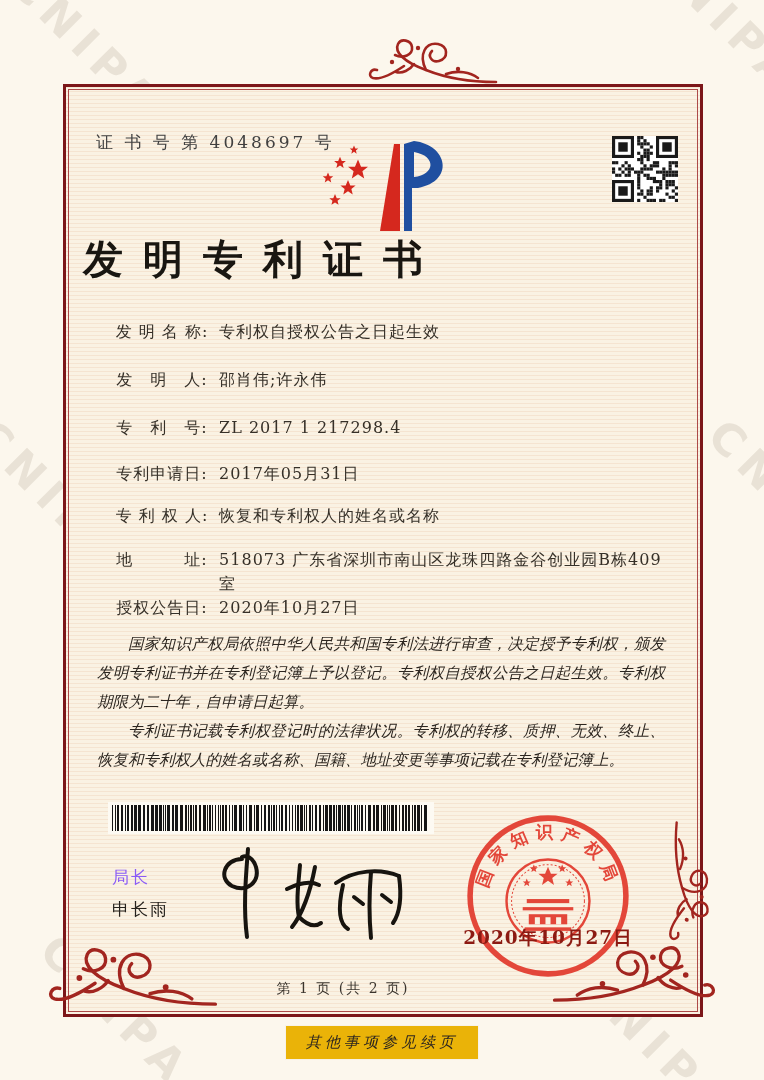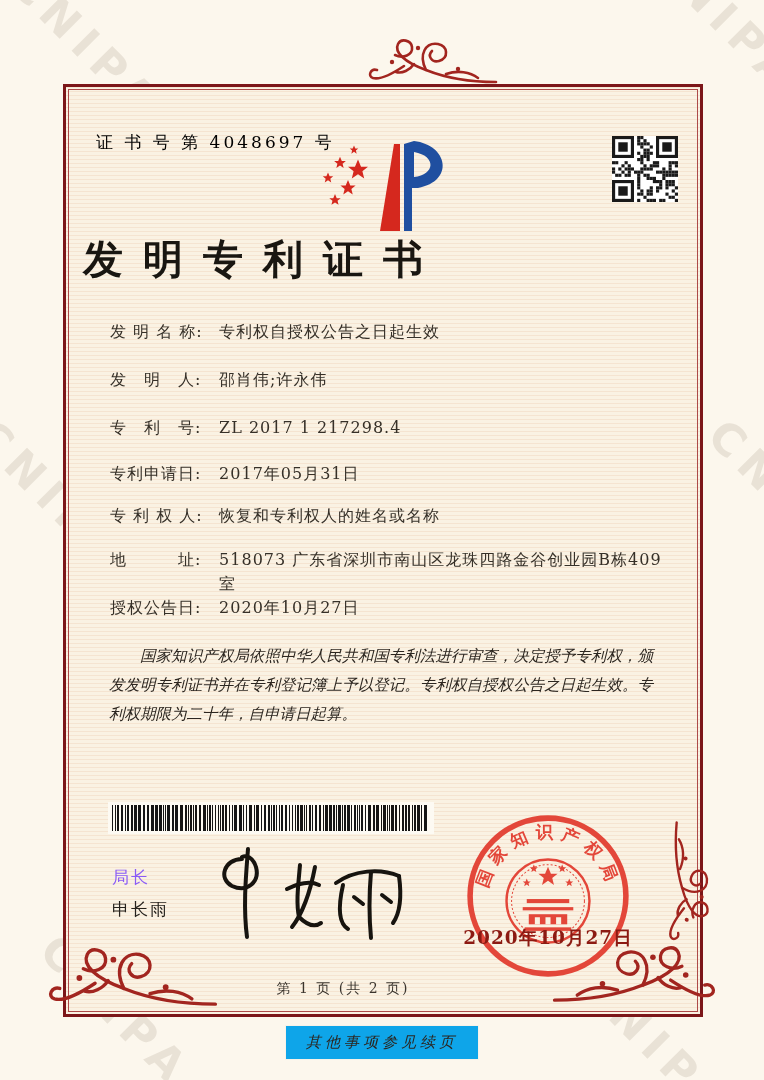--- a/index.html
+++ b/index.html
@@ -22,53 +22,53 @@
     position:absolute;left:63px;top:84px;width:640px;height:933px;
     box-sizing:border-box;border:3px solid #7c1619;
     background:
       repeating-linear-gradient(180deg, rgba(222,160,118,0.17) 0px, rgba(222,160,118,0.17) 1px, rgba(255,255,255,0) 1px, rgba(255,255,255,0) 4px),
       #faf2e3;
   }
   .frame::after{
     content:"";position:absolute;inset:2px;border:1px solid #ad4a49;pointer-events:none;
   }
   .cert-no{
-    position:absolute;left:96px;top:131px;font-size:17px;letter-spacing:3px;color:#000000;
+    position:absolute;left:96px;top:131px;font-size:17px;letter-spacing:3px;color:#404040;
   }
   .title{
     position:absolute;left:63px;top:232px;width:640px;text-align:left;
     font-size:40px;font-weight:bold;letter-spacing:20px;text-indent:20px;color:#191611;
   }
   .row{position:absolute;left:110px;font-size:16px;line-height:24px;color:#363028;}
-  .row .lbl{display:inline-block;width:104px;white-space:pre;letter-spacing:1px;vertical-align:top;}
+  .row .lbl{display:inline-block;width:104px;white-space:pre;letter-spacing:1px;vertical-align:top;text-align:center;}
   .row .val{display:inline-block;letter-spacing:1px;vertical-align:top;}
   .val-wrap{width:452px;}
   .grant2{position:absolute;left:430px;top:0;}
   .paras{
     position:absolute;left:97px;top:630px;width:568px;
     font-size:15.5px;line-height:29px;font-style:italic;color:#2c2620;
     text-align:justify;
   }
-  .paras p{margin:12px;text-indent:2em;}
+  .paras p{margin:0;text-indent:2em;}
   .barcode-wrap{position:absolute;left:108px;top:802px;padding:3px 4px;background:#fdfaf3;}
   .sig-title{position:absolute;left:112px;top:866px;font-size:17px;letter-spacing:2px;
     font-family:Liberation Sans, sans-serif;color:#8b5cf6;}
   .sig-name{position:absolute;left:112px;top:898px;font-size:17px;letter-spacing:2px;
     font-family:"DejaVu Sans","Liberation Sans",sans-serif;color:#26221d;}
   .seal-date{
     position:absolute;left:462px;top:925px;width:172px;text-align:center;
     font-size:18.5px;font-weight:bold;letter-spacing:1px;color:#8c1a12;
   }
   .page-info{
     position:absolute;left:63px;top:980px;width:560px;text-align:center;
     font-size:14px;letter-spacing:2px;color:#3a342d;
   }
   .footer-note{
     position:absolute;left:50%;top:1026px;transform:translateX(-50%);
-    background:#0ea5e9;padding:7px 20px;font-size:15px;letter-spacing:4px;
+    background:#eab308;padding:7px 20px;font-size:15px;letter-spacing:4px;
     font-style:italic;color:#2c2620;box-shadow:0 0 0 1px rgba(0,0,0,0.02);
   }
   .orn{position:absolute;pointer-events:none;}
   svg text{font-family:"DejaVu Serif","Liberation Serif",serif;}
 </style>
 </head>
 <body>
 
 <svg width="0" height="0" style="position:absolute">
   <defs>
@@ -286,20 +286,21 @@
   <span class="lbl">地　　　址:</span>
   <span class="val val-wrap">518073 广东省深圳市南山区龙珠四路金谷创业园B栋409室</span>
 </div>
 <div class="row" style="top:596px;width:560px">
   <span class="lbl">授权公告日:</span>
   <span class="val">2020年10月27日</span>
 </div>
 
 <div class="paras">
   <p>国家知识产权局依照中华人民共和国专利法进行审查，决定授予专利权，颁发发明专利证书并在专利登记簿上予以登记。专利权自授权公告之日起生效。专利权期限为二十年，自申请日起算。</p>
+  <p>专利证书记载专利权登记时的法律状况。专利权的转移、质押、无效、终止、恢复和专利权人的姓名或名称、国籍、地址变更等事项记载在专利登记簿上。</p>
 </div>
 
 <div class="barcode-wrap">
   <svg style="display:block;width:318px;height:26px" viewBox="0 0 318 26">
     <g id="bars" fill="#151515">
         <rect x="0" y="0" width="1" height="26"></rect>
         <rect x="3" y="0" width="1" height="26"></rect>
         <rect x="5" y="0" width="2" height="26"></rect>
         <rect x="9" y="0" width="2" height="26"></rect>
         <rect x="13" y="0" width="1" height="26"></rect>

